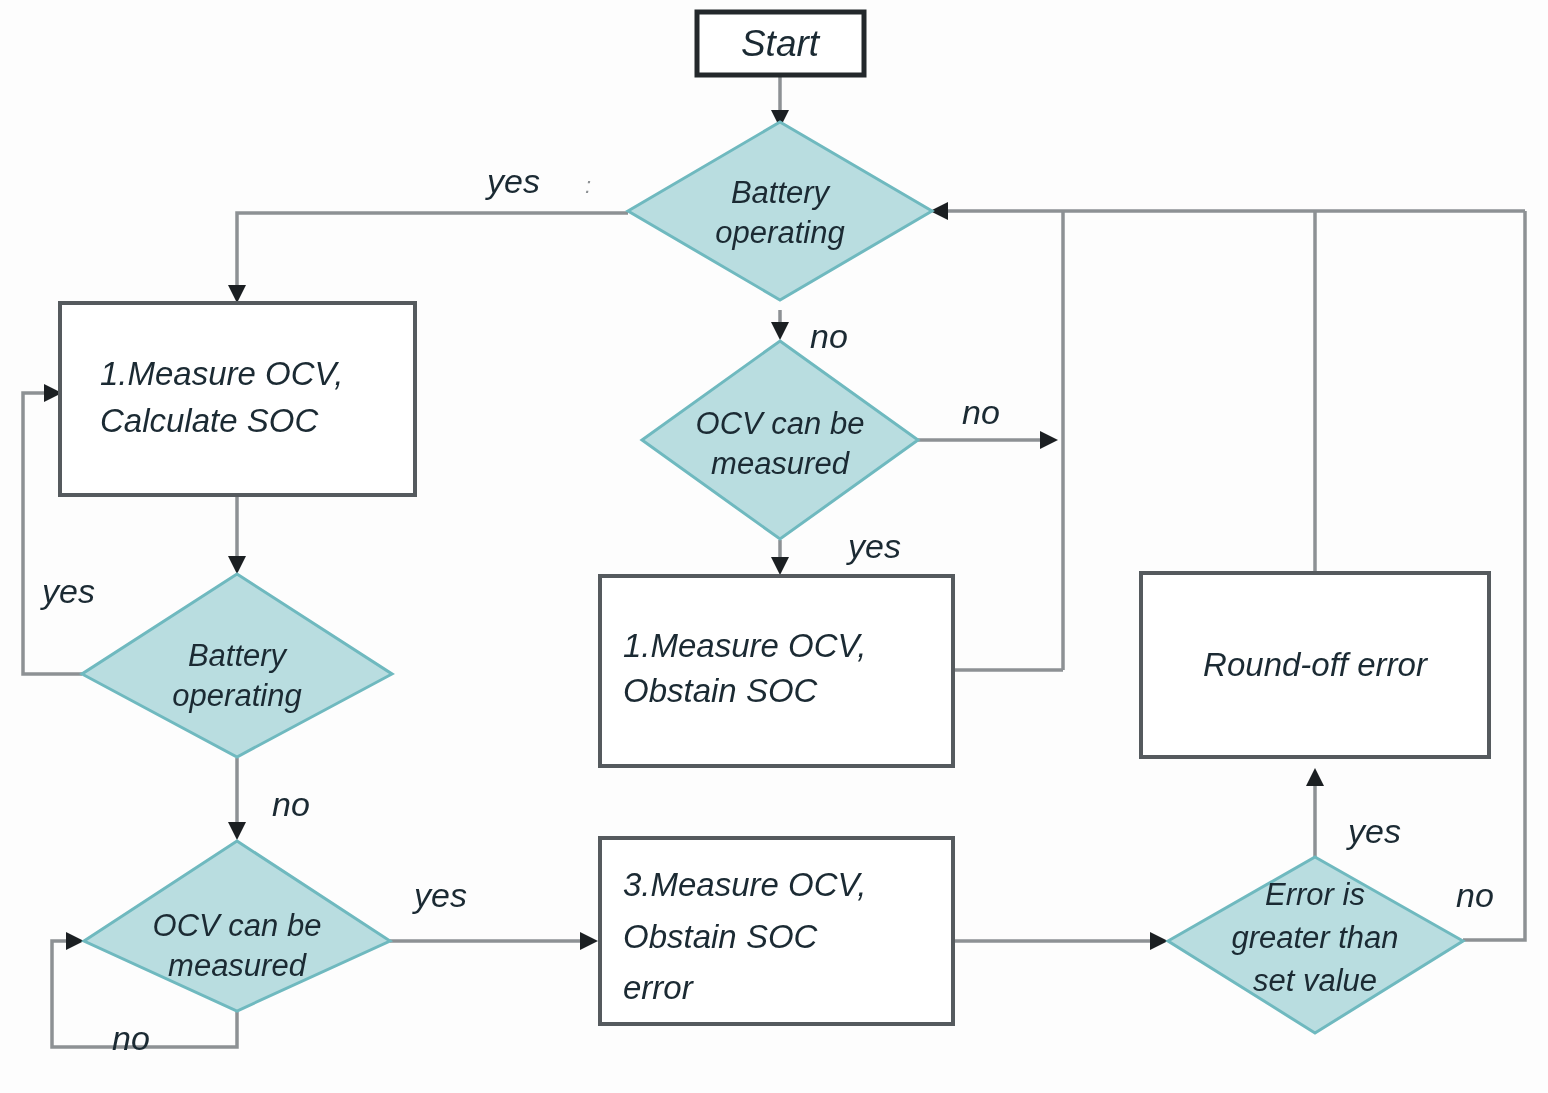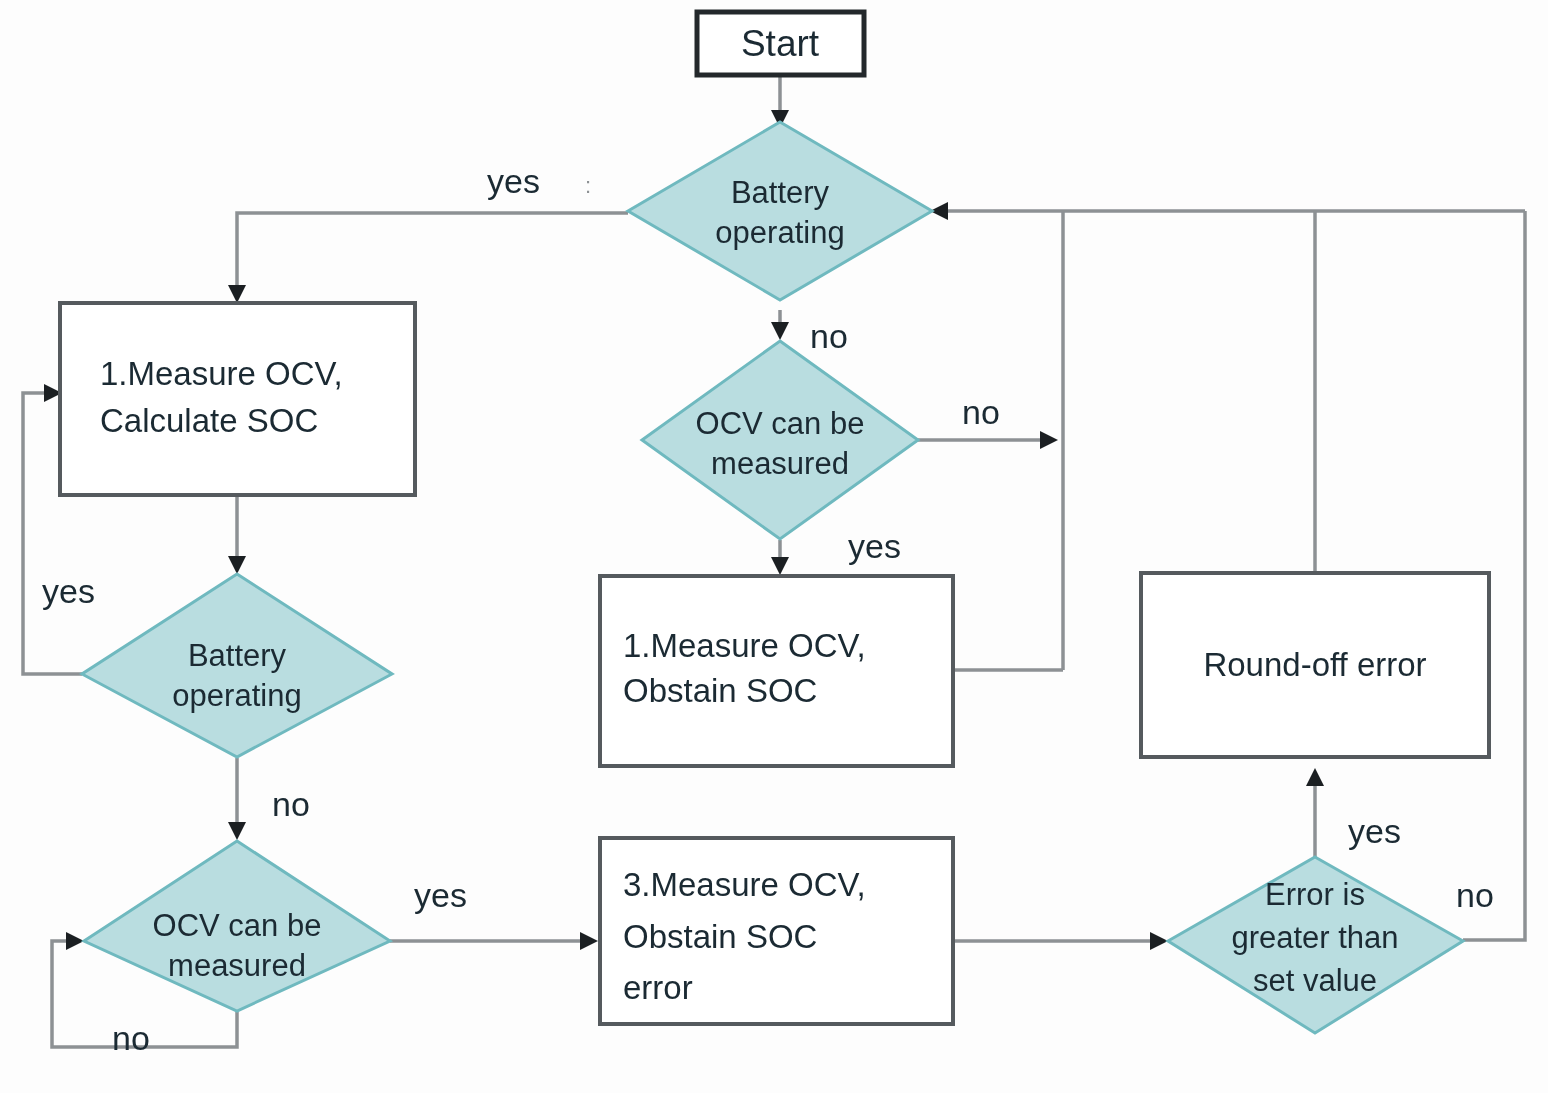--- a/index.html
+++ b/index.html
@@ -11,20 +11,21 @@
     width: 1548px;
     height: 1093px;
     font-family: "Liberation Sans", sans-serif;
     overflow: hidden;
   }
   #flowchart-root {
     position: relative;
     width: 1548px;
     height: 1093px;
     background: #fdfdfd;
+    font-style: italic;
   }
   svg#flow-svg {
     display: block;
     width: 1548px;
     height: 1093px;
   }
   .node-box {
     fill: #ffffff;
     stroke: #555a5e;
     stroke-width: 4;

